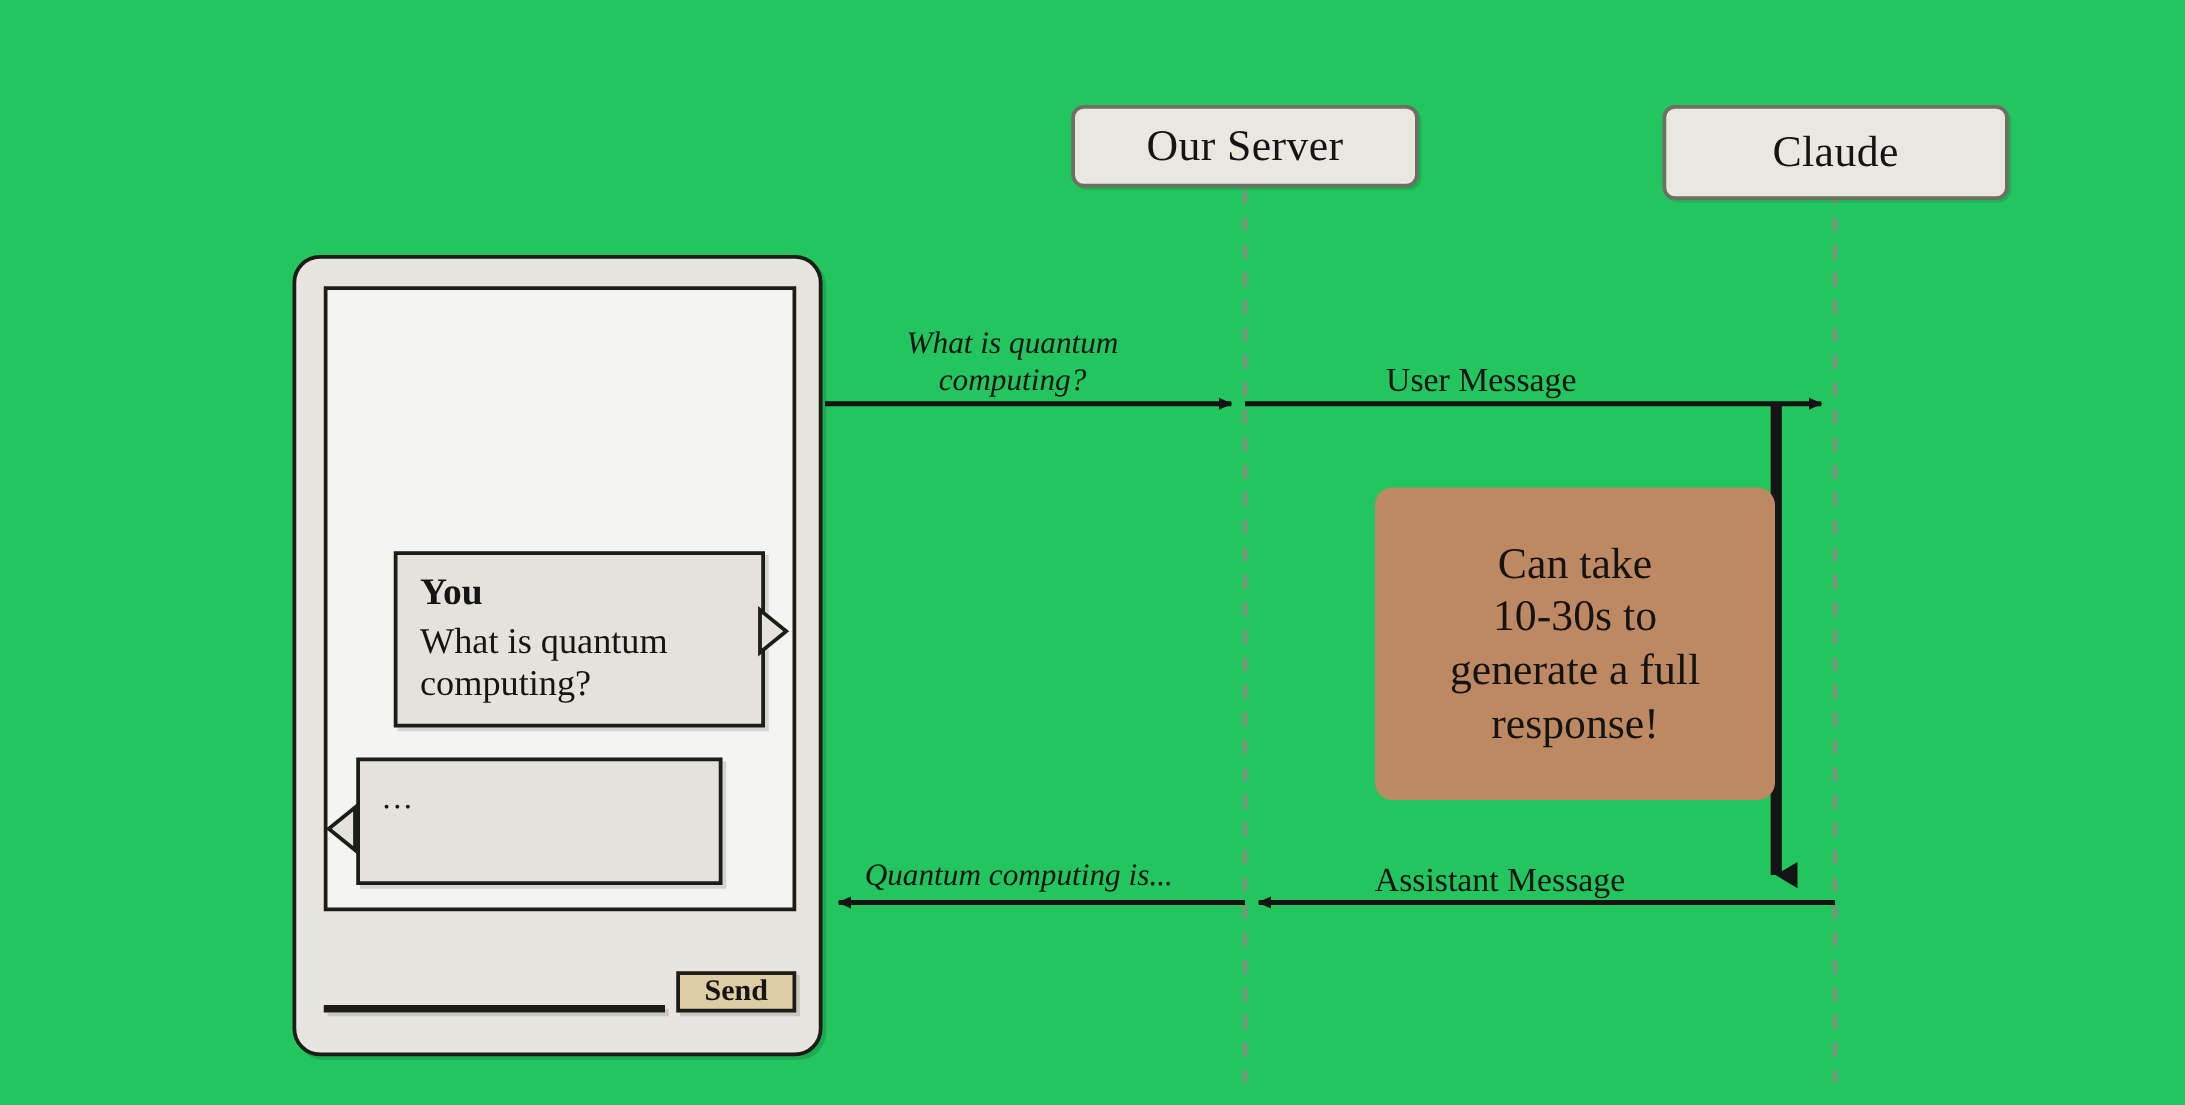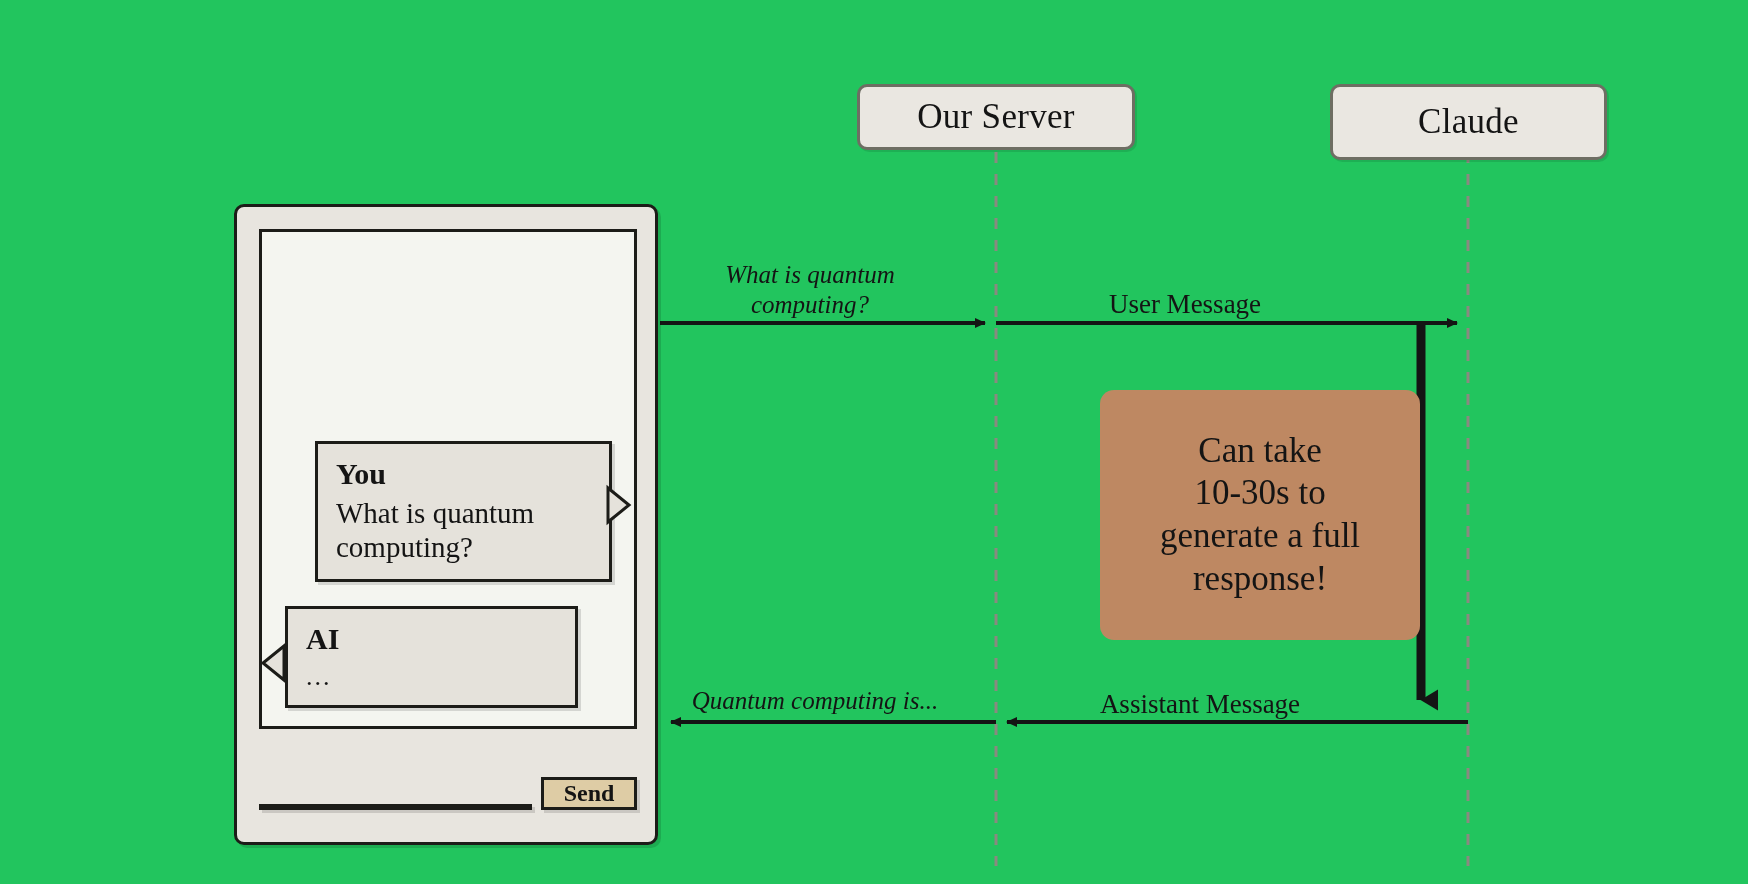--- a/index.html
+++ b/index.html
@@ -44,21 +44,21 @@
   
   #phone {
     position: absolute;
     left: 234px;
     top: 204px;
     width: 424px;
     height: 641px;
     box-sizing: border-box;
     background: #E8E5DF;
     border: 3.5px solid #1C1C18;
-    border-radius: 10px;
+    border-radius: 22px;
     box-shadow: 3px 3px 0 rgba(0,0,0,0.13);
   }
   #phone-screen {
     position: absolute;
     left: 22px;
     top: 22px;
     width: 378px;
     height: 500px;
     box-sizing: border-box;
     background: #F4F5F0;
@@ -231,21 +231,20 @@
   <div id="phone">
 
     <div id="phone-screen">
 
       <div class="bubble" id="bubble-user">
         <div class="who">You</div>
         <div class="msg">What is quantum computing?</div>
       </div>
 
       <div class="bubble" id="bubble-ai">
-        <div class="who">AI</div>
         <div class="msg">...</div>
       </div>
 
     </div>
 
     <svg id="phone-tails" viewBox="0 0 424 641">
       <path d="M371,281 L392,298 L371,315 Z" fill="#E5E2DB" stroke="#1C1C18" stroke-width="3" stroke-linejoin="miter"></path>
       <path d="M47,439 L26,456 L47,473 Z" fill="#E5E2DB" stroke="#1C1C18" stroke-width="3" stroke-linejoin="miter"></path>
     </svg>
 

